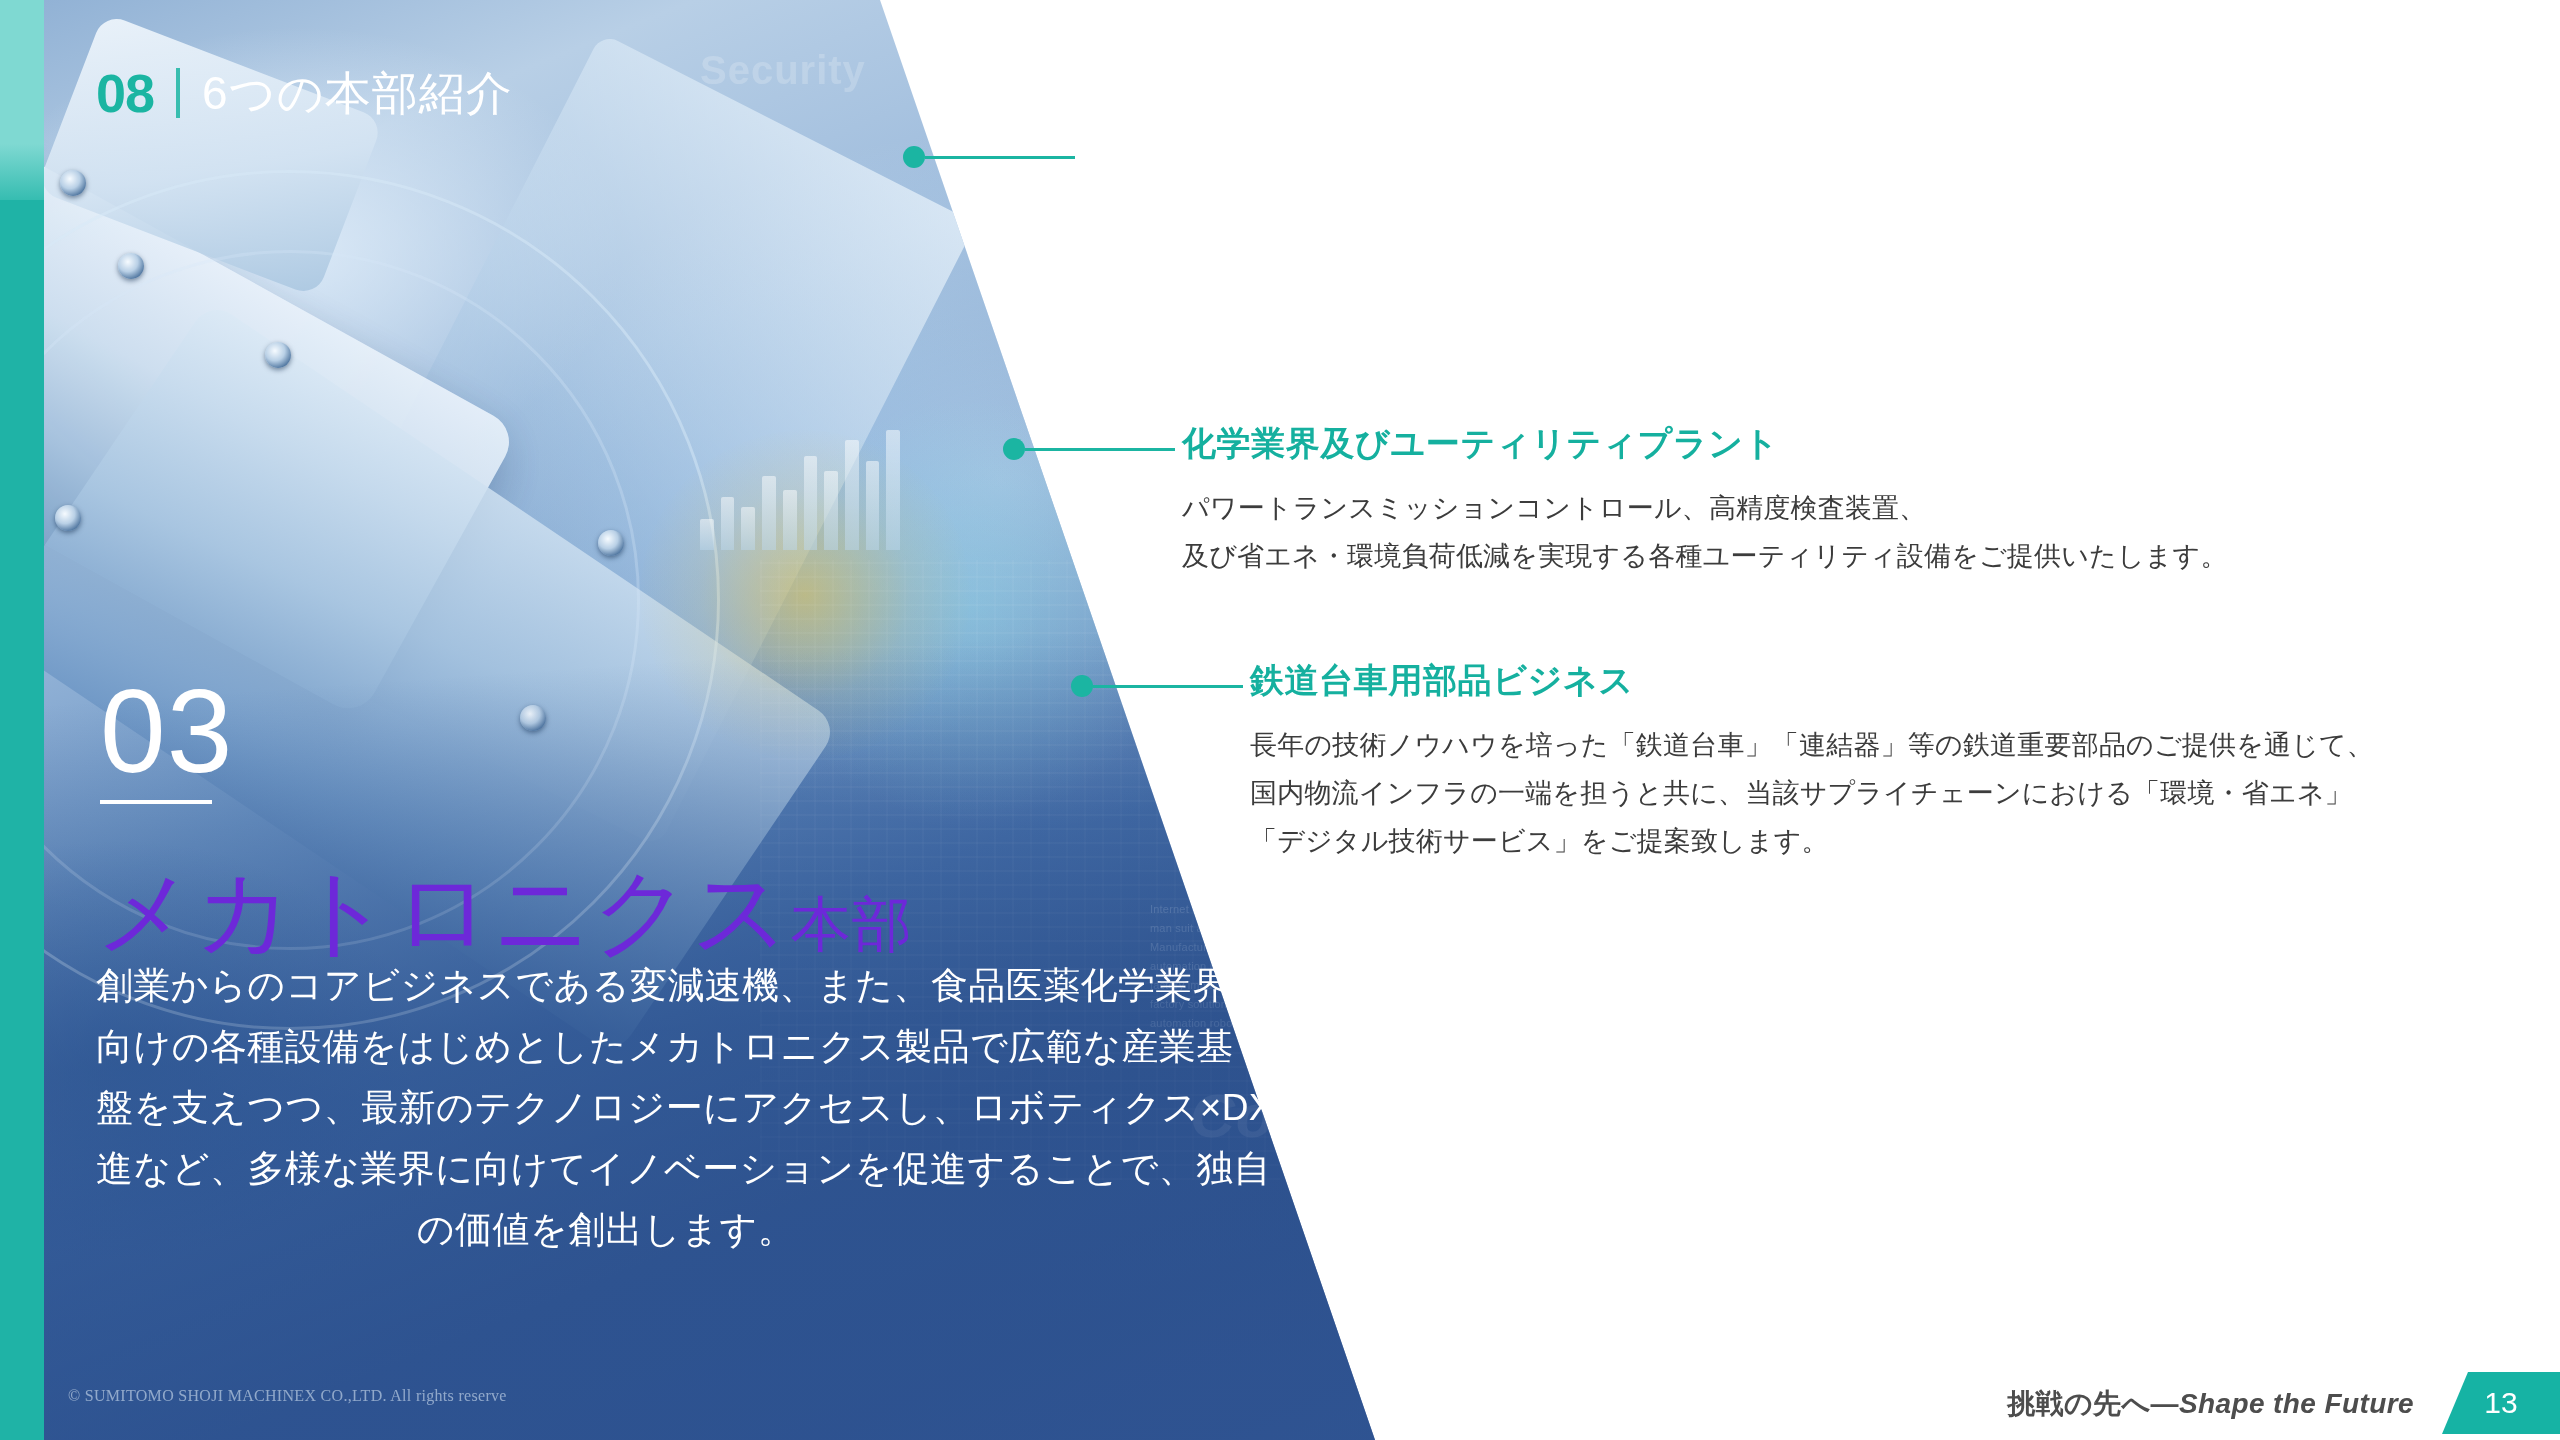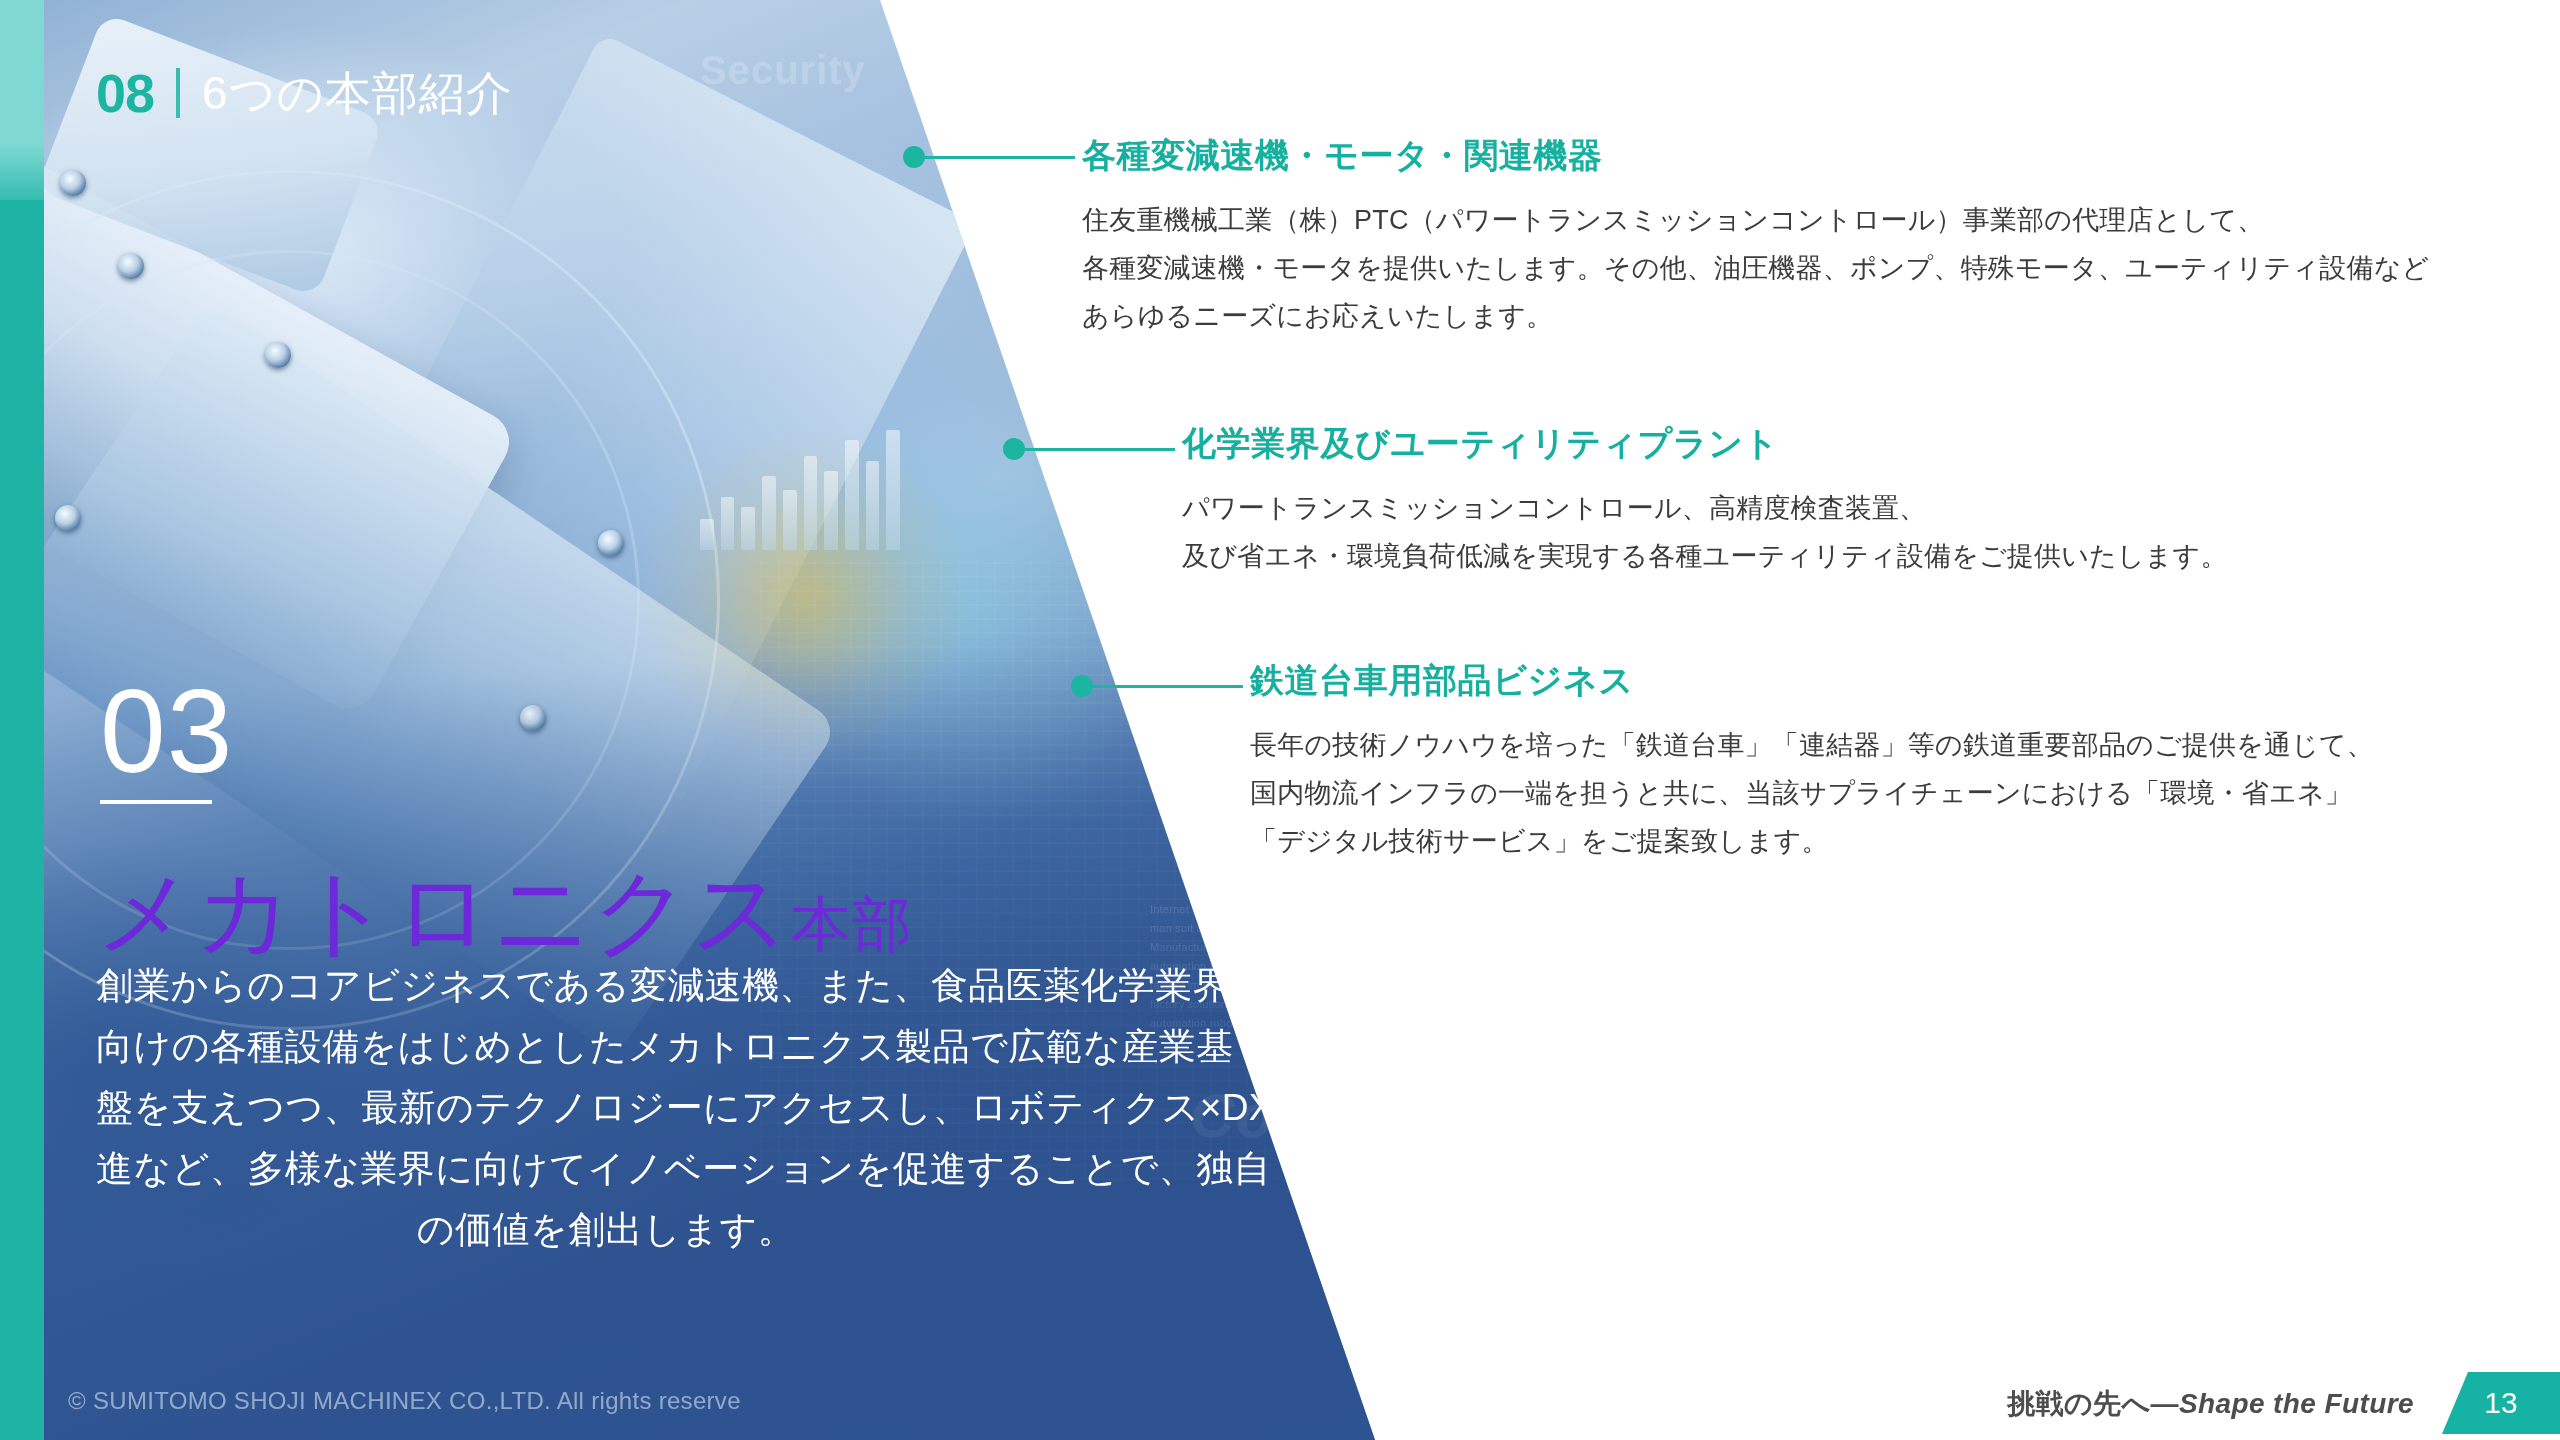--- a/index.html
+++ b/index.html
@@ -152,21 +152,21 @@
   .c1-line{ left:925px; top:156px; width:150px; }
   .c1-dot { left:903px; top:146px; }
   .c2-line{ left:1025px; top:448px; width:150px; }
   .c2-dot { left:1003px; top:438px; }
   .c3-line{ left:1093px; top:685px; width:150px; }
   .c3-dot { left:1071px; top:675px; }
 
   
   .copyright{
     position:absolute; left:68px; top:1387px;
-    font-size:24px; color:rgba(226,238,250,.55); letter-spacing:.3px; white-space:nowrap;
+    font-size:16px; color:rgba(226,238,250,.55); letter-spacing:.3px; white-space:nowrap;font-family:Liberation Serif, serif;
   }
   .tagline{
     position:absolute; right:146px; top:1385px;
     font-size:28px; color:#4d4d4d; font-weight:700; letter-spacing:.4px; white-space:nowrap;
     display:flex; align-items:center; 
   }
   .tagline .en{ font-style:italic; }
   .pagebadge{
     position:absolute; right:0px; top:1372px; width:118px; height:62px;
     background:#16b3a4; color:#ffffff; font-size:30px;
@@ -246,28 +246,20 @@
     <div>の価値を創出します。</div>
   </div>
 
   <div class="dot  c1-dot"></div>
   <div class="conn c1-line"></div>
   <div class="dot  c2-dot"></div>
   <div class="conn c2-line"></div>
   <div class="dot  c3-dot"></div>
   <div class="conn c3-line"></div>
 
-  <div class="block b1">
-    <h3>各種変減速機・モータ・関連機器</h3>
-    <p>
-      <span>住友重機械工業（株）PTC（パワートランスミッションコントロール）事業部の代理店として、</span>
-      <span>各種変減速機・モータを提供いたします。その他、油圧機器、ポンプ、特殊モータ、ユーティリティ設備など</span>
-      <span>あらゆるニーズにお応えいたします。</span>
-    </p>
-  </div>
 
   <div class="block b2">
     <h3>化学業界及びユーティリティプラント</h3>
     <p>
       <span>パワートランスミッションコントロール、高精度検査装置、</span>
       <span>及び省エネ・環境負荷低減を実現する各種ユーティリティ設備をご提供いたします。</span>
     </p>
   </div>
 
   <div class="block b3">

